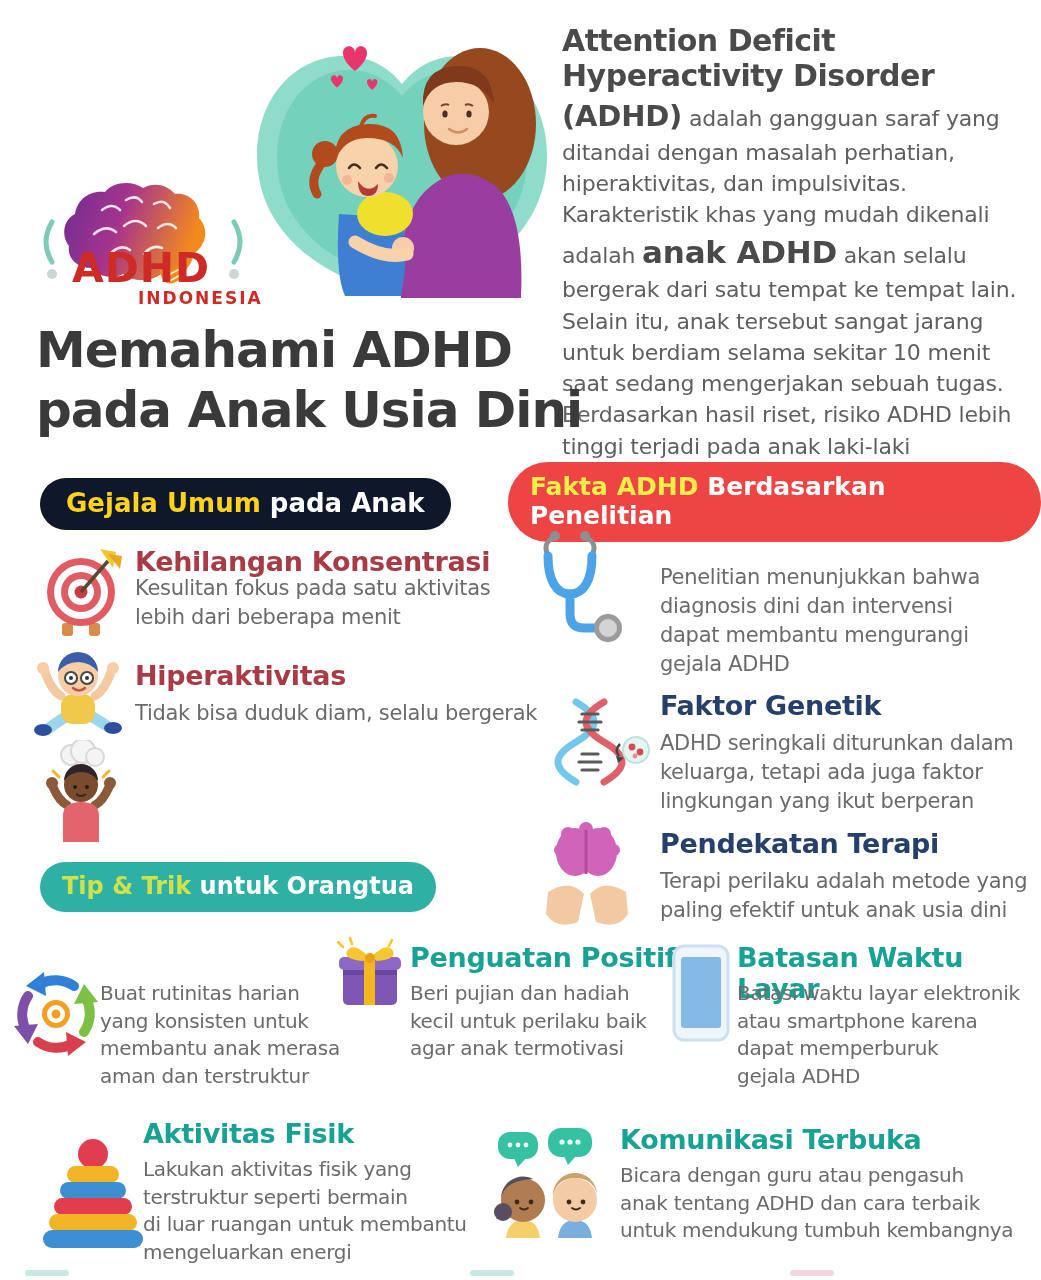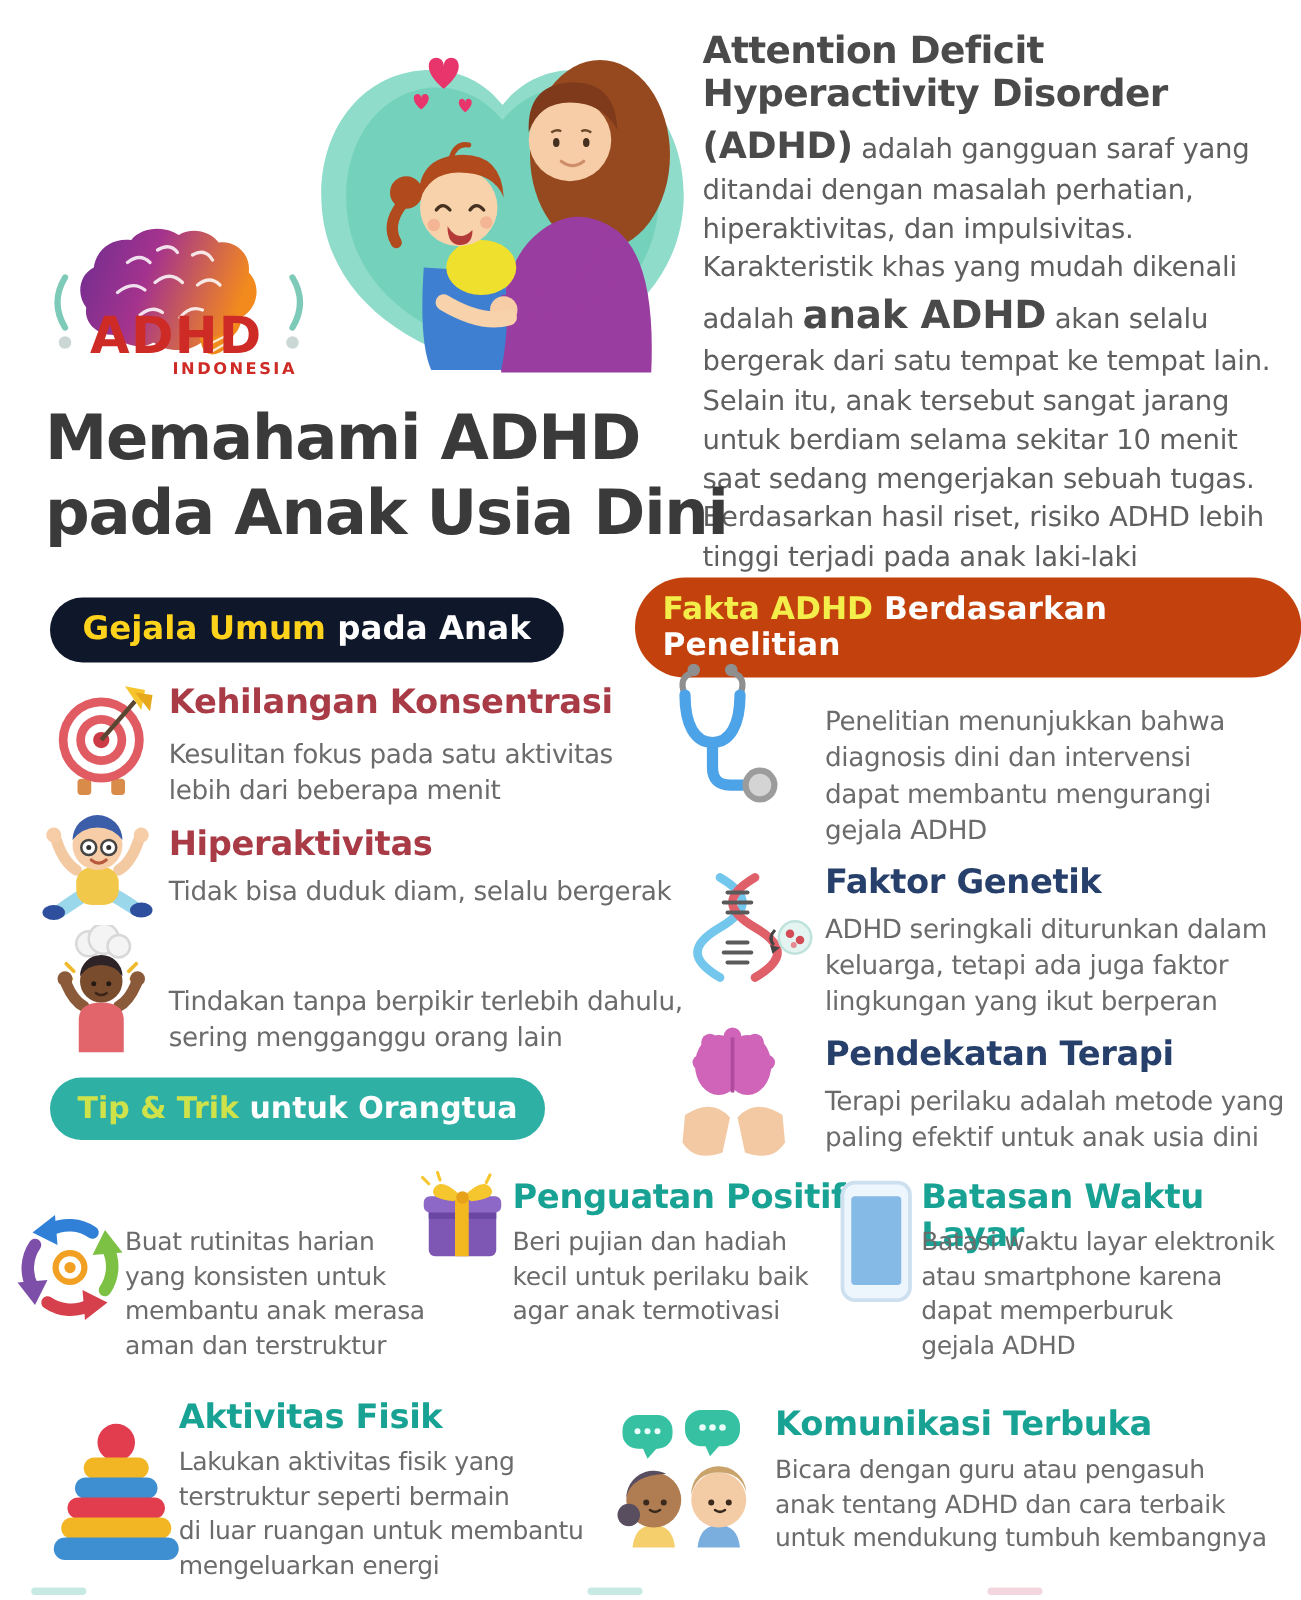--- a/index.html
+++ b/index.html
@@ -5,38 +5,38 @@
   * { margin:0; padding:0; box-sizing:border-box; }
   body { font-family:"DejaVu Sans", sans-serif; background:#ffffff; }
   .poster { position:relative; width:1041px; height:1280px; background:#fff; overflow:hidden; }
   .abs { position:absolute; }
   .pre { white-space:pre-line; }
 
   
   .logo { left:36px; top:186px; width:214px; height:140px; }
   .logo-brand { position:absolute; left:36px; top:58px; font-size:41px; font-weight:bold;
                 color:#ce2b26; letter-spacing:1px; }
-  .logo-sub { position:absolute; left:102px; top:102px; font-size:13px; font-weight:bold;
+  .logo-sub { position:absolute; left:102px; top:102px; font-size:17px; font-weight:bold;
               color:#ce2b26; letter-spacing:2px; }
 
   
   .intro { left:562px; top:24px; width:478px; color:#5f5f5f; }
   .intro-head { font-size:30px; font-weight:bold; color:#4a4a4a; line-height:1.16; letter-spacing:-0.5px; }
   .intro-body { font-size:22px; line-height:1.42; margin-top:2px; letter-spacing:-0.2px; }
   .intro-adhd { font-size:29px; font-weight:bold; color:#4a4a4a; }
   .intro-emph { font-size:31px; font-weight:bold; color:#4a4a4a; }
 
   
   .page-title { left:36px; top:320px; width:560px; font-size:50px; font-weight:bold;
                 color:#3a3a3a; line-height:1.2; letter-spacing:-1px; }
 
   
   .pill { display:inline-block; border-radius:46px; color:#ffffff; font-weight:bold; }
   .pill-red  { background:#0f172a; font-size:26px; padding:10px 26px 12px; }
-  .pill-navy { background:#c2410c; font-size:25px; padding:10px 22px 12px; }
+  .pill-navy { background:#ef4444; font-size:25px; padding:10px 22px 12px; }
   .pill-teal { background:#2fb0a5; font-size:24px; padding:10px 22px 12px; }
   .hl-yellow { color:#ffd21c; }
   .hl-lime   { color:#cfe24a; }
   .hl-paleyellow { color:#f3ee49; }
 
   
   .item-h { font-weight:bold; font-size:27px; letter-spacing:-0.3px; }
   .sym-h  { color:#a93b47; }
   .fact-h { color:#27406b; }
   .tip-h  { color:#18a294; }
@@ -143,21 +143,21 @@
     <circle cx="39" cy="49" r="34" fill="#e15b63"></circle>
     <circle cx="39" cy="49" r="27" fill="#ffffff"></circle>
     <circle cx="39" cy="49" r="20" fill="#e15b63"></circle>
     <circle cx="39" cy="49" r="13" fill="#ffffff"></circle>
     <circle cx="39" cy="49" r="6.5" fill="#cc3b45"></circle>
     <line x1="39" y1="49" x2="66" y2="18" stroke="#5a4632" stroke-width="3.5"></line>
     <polygon points="58,6 74,9 71,25" fill="#f6c52e"></polygon>
     <polygon points="66,11 80,13 78,26" fill="#e8a81e"></polygon>
   </svg>
   <div class="abs item-h sym-h" style="left:135px;top:546px">Kehilangan Konsentrasi</div>
-  <div class="abs desc pre" style="left:135px;top:589px;width:430px">Kesulitan fokus pada satu aktivitas
+  <div class="abs desc pre" style="left:135px;top:574px;width:430px">Kesulitan fokus pada satu aktivitas
 lebih dari beberapa menit</div>
 
   <svg class="abs" style="left:30px;top:648px" width="96" height="90" viewBox="0 0 96 90">
     <path d="M15 24 q6 18 16 24" stroke="#f3c9a2" stroke-width="9" fill="none" stroke-linecap="round"></path>
     <path d="M81 24 q-6 18 -16 24" stroke="#f3c9a2" stroke-width="9" fill="none" stroke-linecap="round"></path>
     <path d="M19 80 q14 -10 22 -14" stroke="#9bd7ea" stroke-width="11" fill="none" stroke-linecap="round"></path>
     <path d="M77 78 q-12 -8 -20 -12" stroke="#9bd7ea" stroke-width="11" fill="none" stroke-linecap="round"></path>
     <ellipse cx="13" cy="82" rx="9" ry="6" fill="#2e4f9e"></ellipse>
     <ellipse cx="83" cy="80" rx="9" ry="6" fill="#2e4f9e"></ellipse>
     <rect x="31" y="46" width="34" height="30" rx="12" fill="#f2c84b"></rect>
@@ -190,22 +190,20 @@
     <path d="M69 47 q-6 14 -14 18" stroke="#8a5a3b" stroke-width="9" fill="none" stroke-linecap="round"></path>
     <circle cx="12" cy="43" r="6" fill="#8a5a3b"></circle>
     <circle cx="70" cy="43" r="6" fill="#8a5a3b"></circle>
     <path d="M23 102 v-26 q0 -14 18 -14 q18 0 18 14 v26 z" fill="#e2656b"></path>
     <circle cx="41" cy="45" r="17" fill="#7a4c2e"></circle>
     <path d="M24 41 a17 17 0 0 1 34 0 q-6 -9 -17 -9 q-11 0 -17 9z" fill="#2e2326"></path>
     <circle cx="35" cy="47" r="2" fill="#241a14"></circle>
     <circle cx="47" cy="47" r="2" fill="#241a14"></circle>
     <path d="M36 54 q5 4 10 0" stroke="#3a2417" stroke-width="2" fill="none"></path>
   </svg>
-  <div class="abs desc pre" style="left:135px;top:787px;width:470px">Tindakan tanpa berpikir terlebih dahulu,
-sering mengganggu orang lain</div>
 
   <div class="abs" style="left:508px;top:462px">
     <span class="pill pill-navy"><span class="hl-paleyellow">Fakta ADHD</span><span> Berdasarkan Penelitian</span></span>
   </div>
 
   <svg class="abs" style="left:518px;top:526px" width="112" height="126" viewBox="0 0 112 126">
     <g fill="none" stroke-linecap="round">
       <path d="M30 30 q-6 -14 6 -18" stroke="#8f8f8f" stroke-width="5"></path>
       <path d="M74 30 q6 -14 -6 -18" stroke="#8f8f8f" stroke-width="5"></path>
       <path d="M30 30 c0 24 8 38 22 38 c14 0 22 -14 22 -38" stroke="#4da3e8" stroke-width="9"></path>

